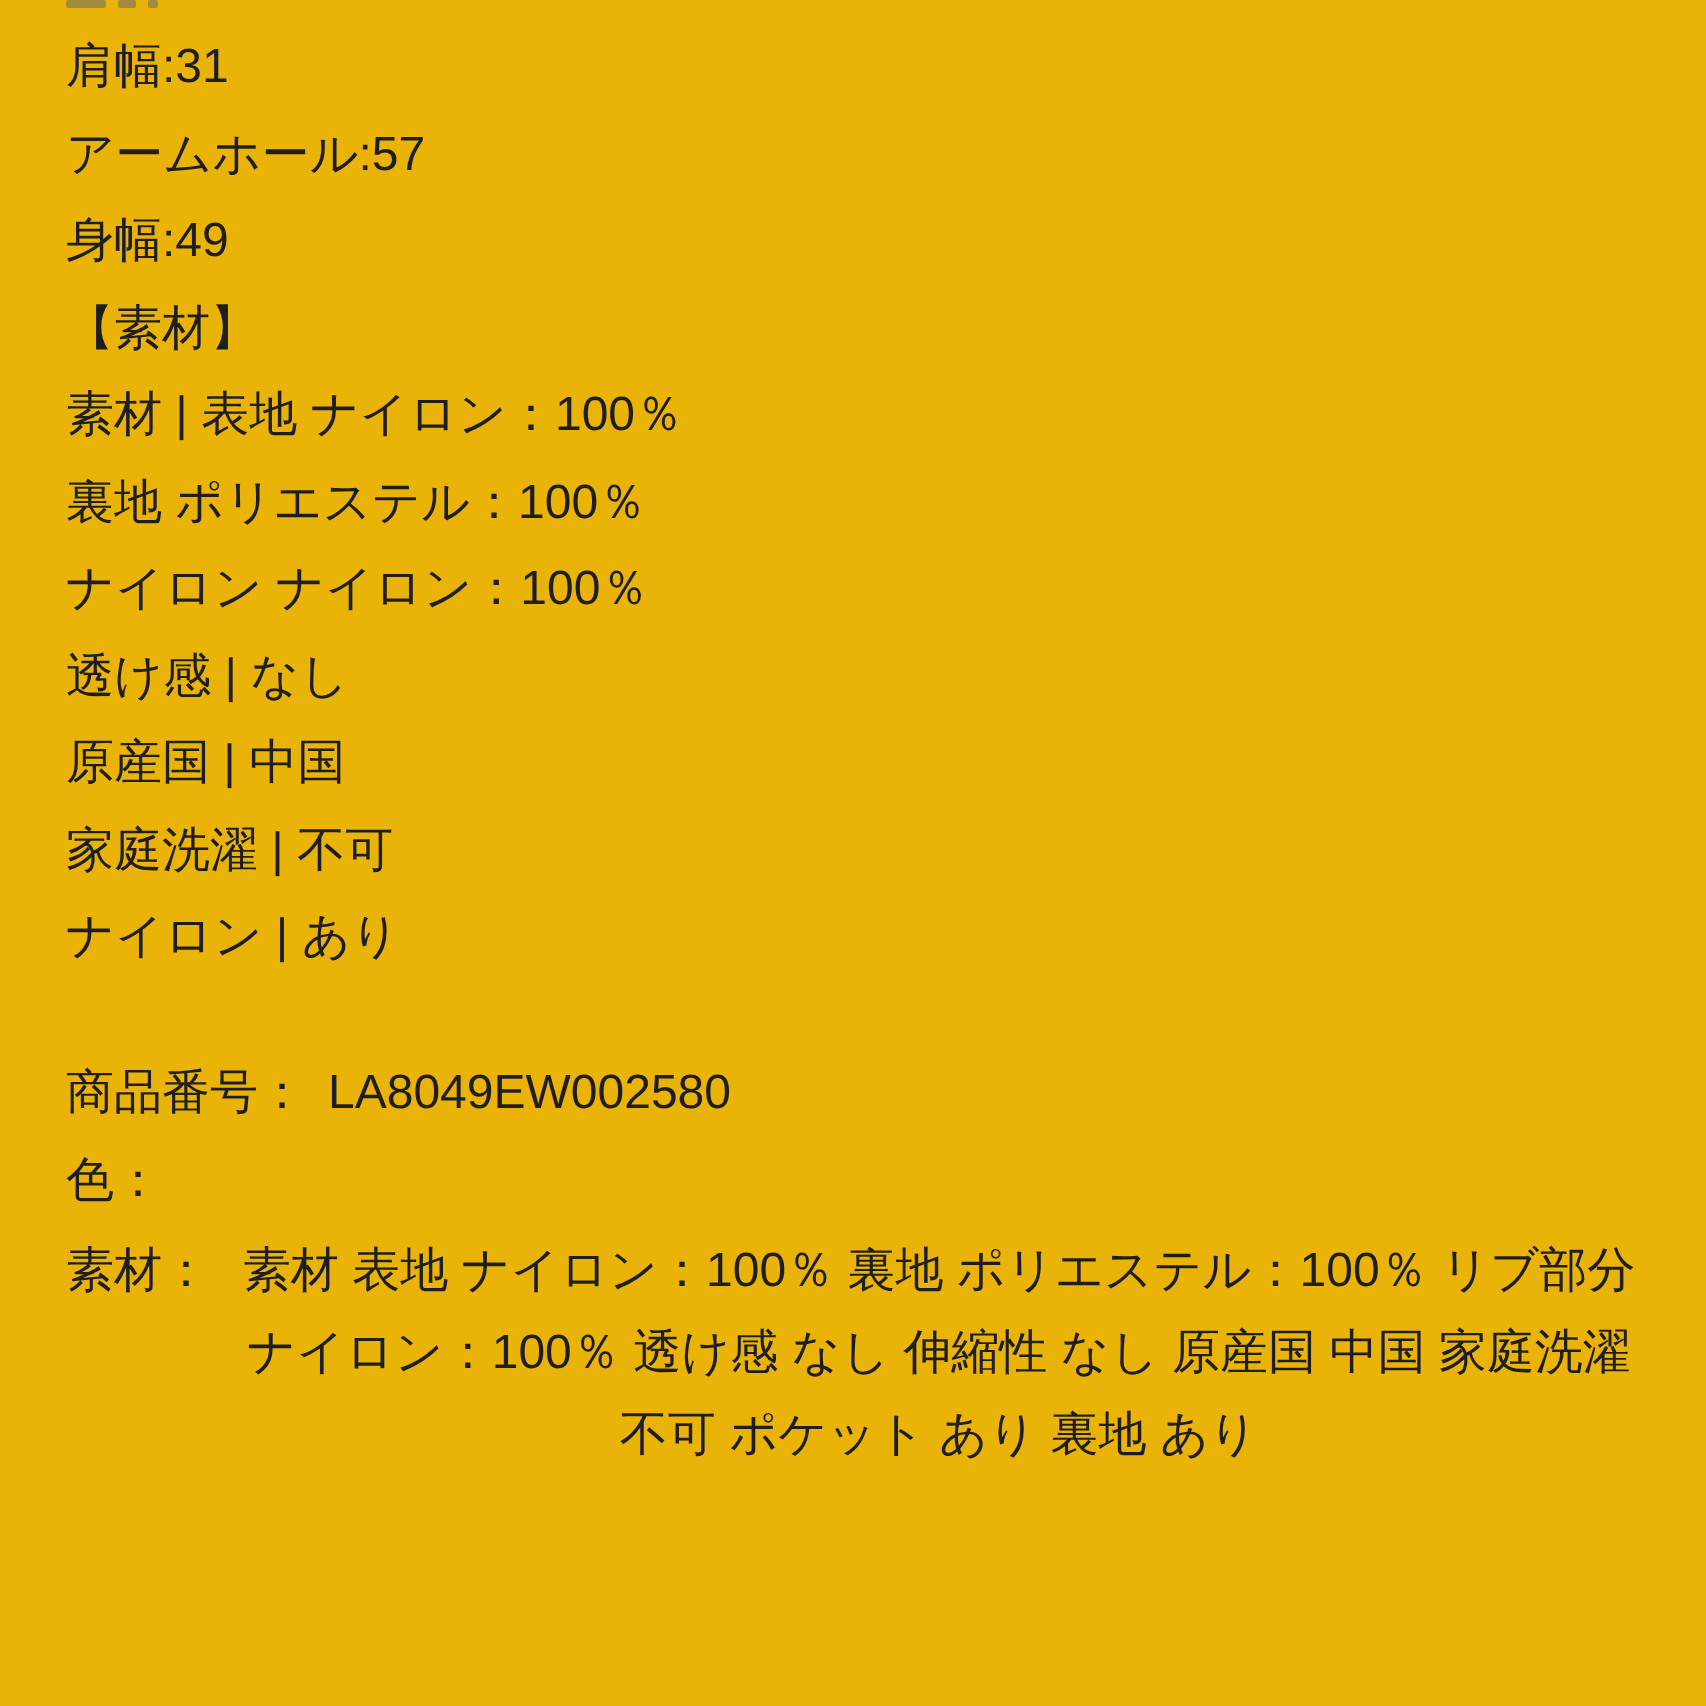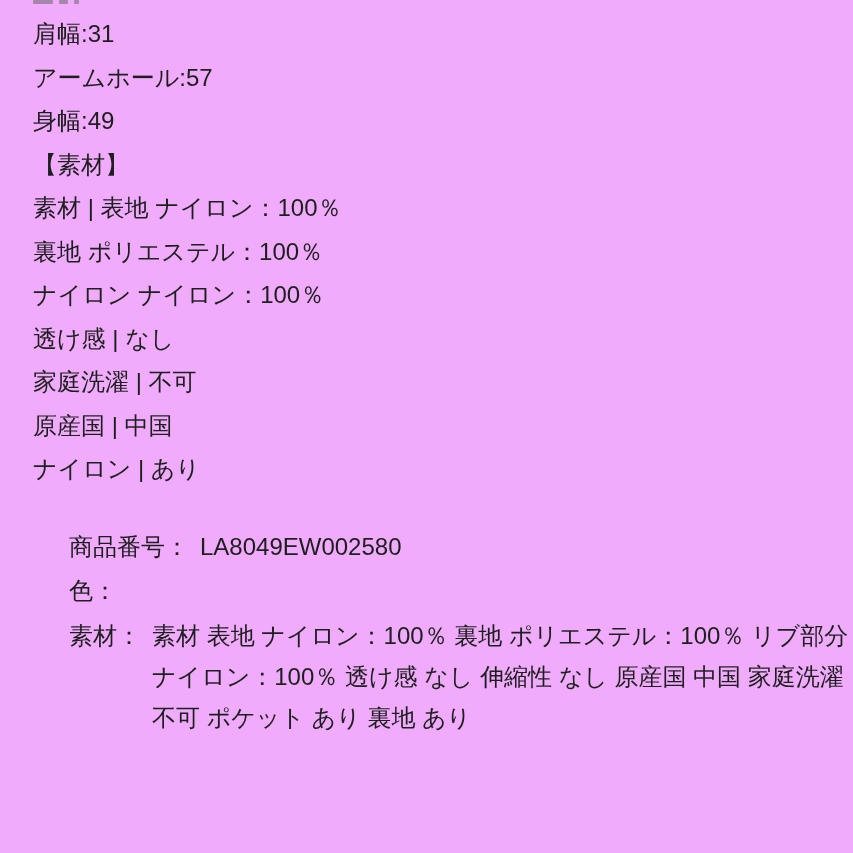--- a/index.html
+++ b/index.html
@@ -4,21 +4,21 @@
 <style>
   html, body {
     margin: 0;
     padding: 0;
     background: #ffffff;
   }
   .screen {
     position: relative;
     width: 853px;
     height: 853px;
-    background: #f0abfc;
+    background: #eab308;
     overflow: hidden;
     font-family: "Liberation Sans", sans-serif;
     color: #1e1e1e;
   }
   .content {
     padding: 12px 30px 0 33px;
   }
   .line {
     font-size: 24px;
     line-height: 43.5px;
@@ -26,30 +26,30 @@
     font-weight: 400;
   }
   .product-block {
     margin-top: 34px;
   }
   .prod-row {
     display: flex;
     align-items: flex-start;
     font-size: 24px;
     line-height: 44px;
-    margin-left: 36px;
   }
   .prod-label {
     flex: none;
     margin-right: 11px;
     white-space: pre;
   }
   .prod-value {
     flex: none;
     white-space: pre;
+    text-align: center;
   }
   .prod-row.materials {
     line-height: 41px;
     margin-top: 2px;
   }
   .prod-row.materials .prod-value {
     max-width: 707px;
     white-space: normal;
   }
   
@@ -88,22 +88,22 @@
     <div class="line">肩幅:31</div>
     <div class="line">アームホール:57</div>
     <div class="line">身幅:49</div>
 
     <div class="line">【素材】</div>
 
     <div class="line">素材 | 表地 ナイロン：100％</div>
     <div class="line">裏地 ポリエステル：100％</div>
     <div class="line">ナイロン ナイロン：100％</div>
     <div class="line">透け感 | なし</div>
+    <div class="line">原産国 | 中国</div>
     <div class="line">家庭洗濯 | 不可</div>
-    <div class="line">原産国 | 中国</div>
     <div class="line">ナイロン | あり</div>
 
     <div class="product-block">
 
       <div class="prod-row">
         <span class="prod-label">商品番号：</span>
         <span class="prod-value">LA8049EW002580</span>
       </div>
 
       <div class="prod-row">

